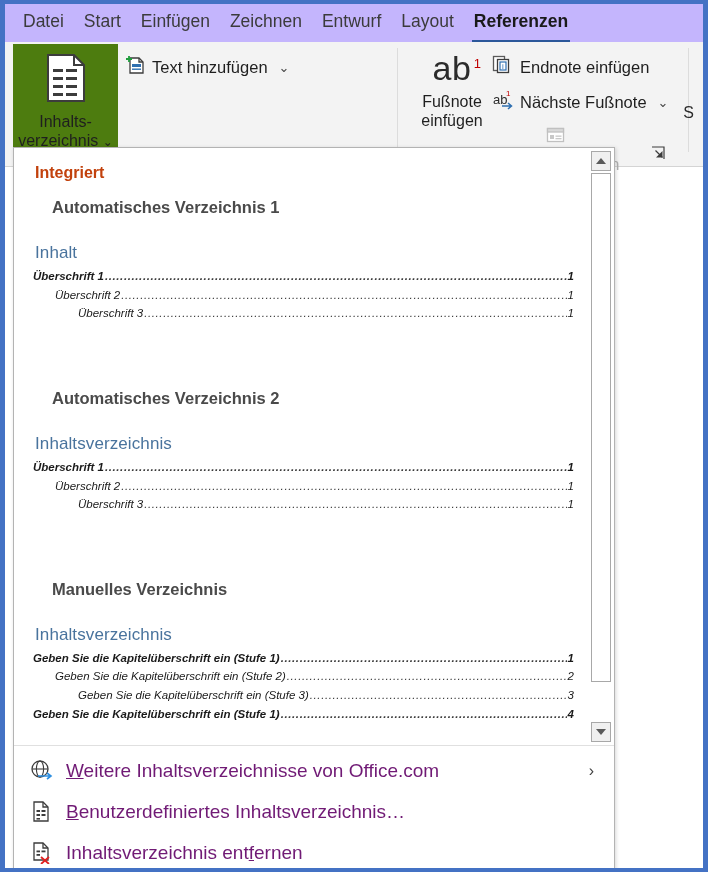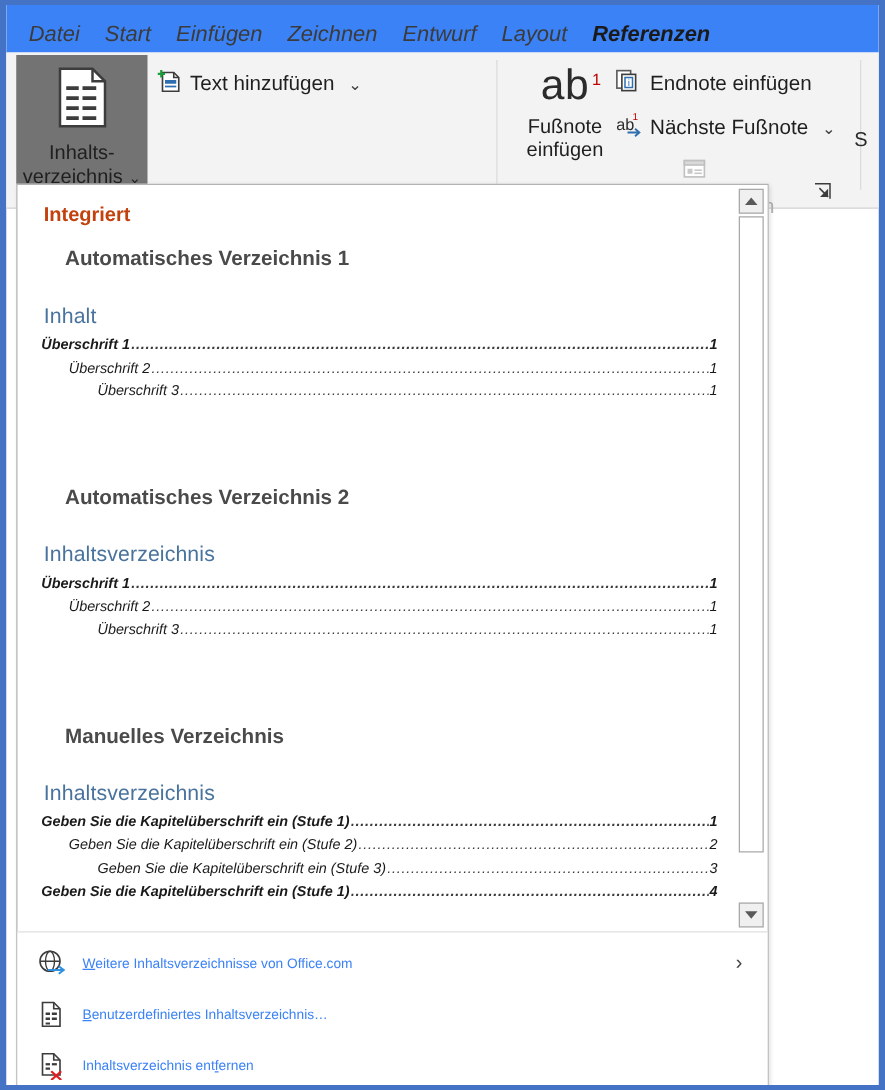--- a/index.html
+++ b/index.html
@@ -16,22 +16,22 @@
     border: 5px solid #4472c4;
     border-top-width: 4px;
     border-bottom-width: 4px;
     background: #ffffff;
     overflow: hidden;
   }
 
   
   .tabbar {
     position: absolute; left: 0; top: 0; right: 0; height: 38px;
-    background: #3b82f6;
-    display: flex; align-items: flex-end; font-style: italic;
+    background: #c4b5fd;
+    display: flex; align-items: center;
   }
   .tab {
     font-size: 17.5px; color: #3b3b3b;
     padding: 0 0 4px 0;
     margin: 0 20px 0 0;
     position: relative;
     white-space: nowrap;
     cursor: default;
   }
   .tab:first-child { margin-left: 18px; }
@@ -50,21 +50,21 @@
   }
   .ribbon-sep {
     position: absolute; top: 6px; width: 1px; height: 104px;
     background: #dcdcdc;
   }
 
   
   .toc-button {
     position: absolute; left: 8px; top: 2px;
     width: 105px; height: 105px;
-    background: #737373;
+    background: #4d7c0f;
     display: flex; flex-direction: column;
     align-items: center; justify-content: flex-start;
     padding-top: 9px;
     cursor: default;
   }
   .toc-button .label {
     font-size: 16px; color: #1f1f1f; line-height: 1.18;
     text-align: center; margin-top: 6px;
   }
   .toc-button .label .chev { font-size: 12px; }
@@ -227,21 +227,21 @@
   .menu-item {
     display: flex; align-items: center;
     height: 41px; padding: 0 10px 0 14px;
     cursor: default; gap: 12px;
   }
   .menu-item .mi-icon {
     flex: 0 0 26px; display: flex; align-items: center; justify-content: center;
   }
   .menu-item .mi-label {
     flex: 1 1 auto;
-    font-size: 11px; color: #3b82f6;
+    font-size: 19px; color: #701a75;
     white-space: nowrap;
   }
   .menu-item .mi-label u { text-decoration: underline; }
   .menu-item .mi-arrow { flex: 0 0 auto; color: #444; font-size: 16px; padding-right: 10px; }
 </style>
 </head>
 <body>
 
 <div id="root">
 

